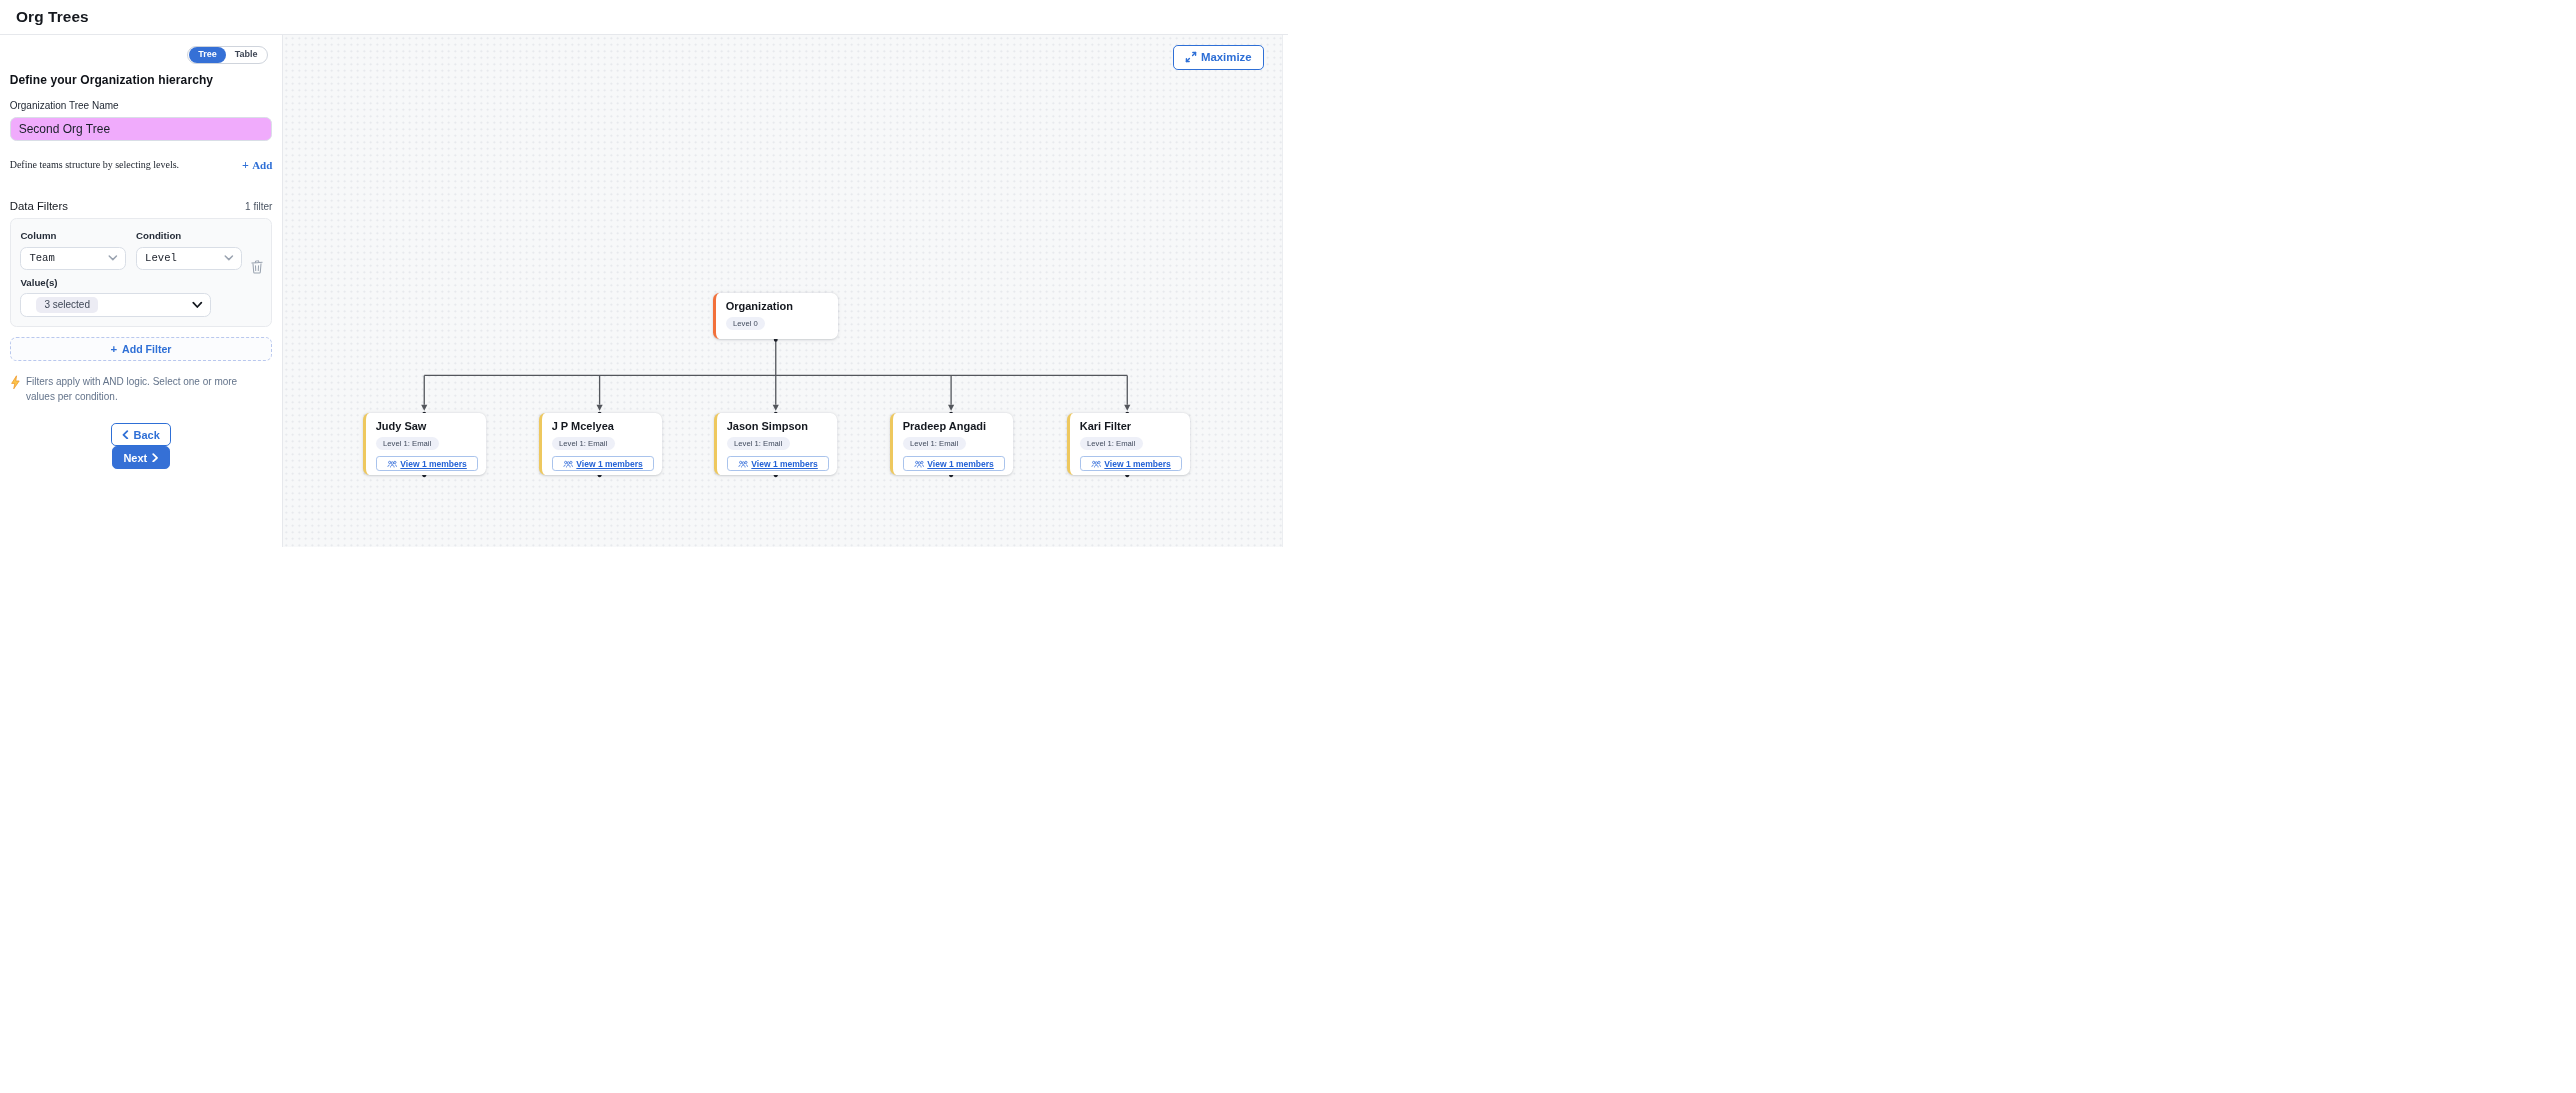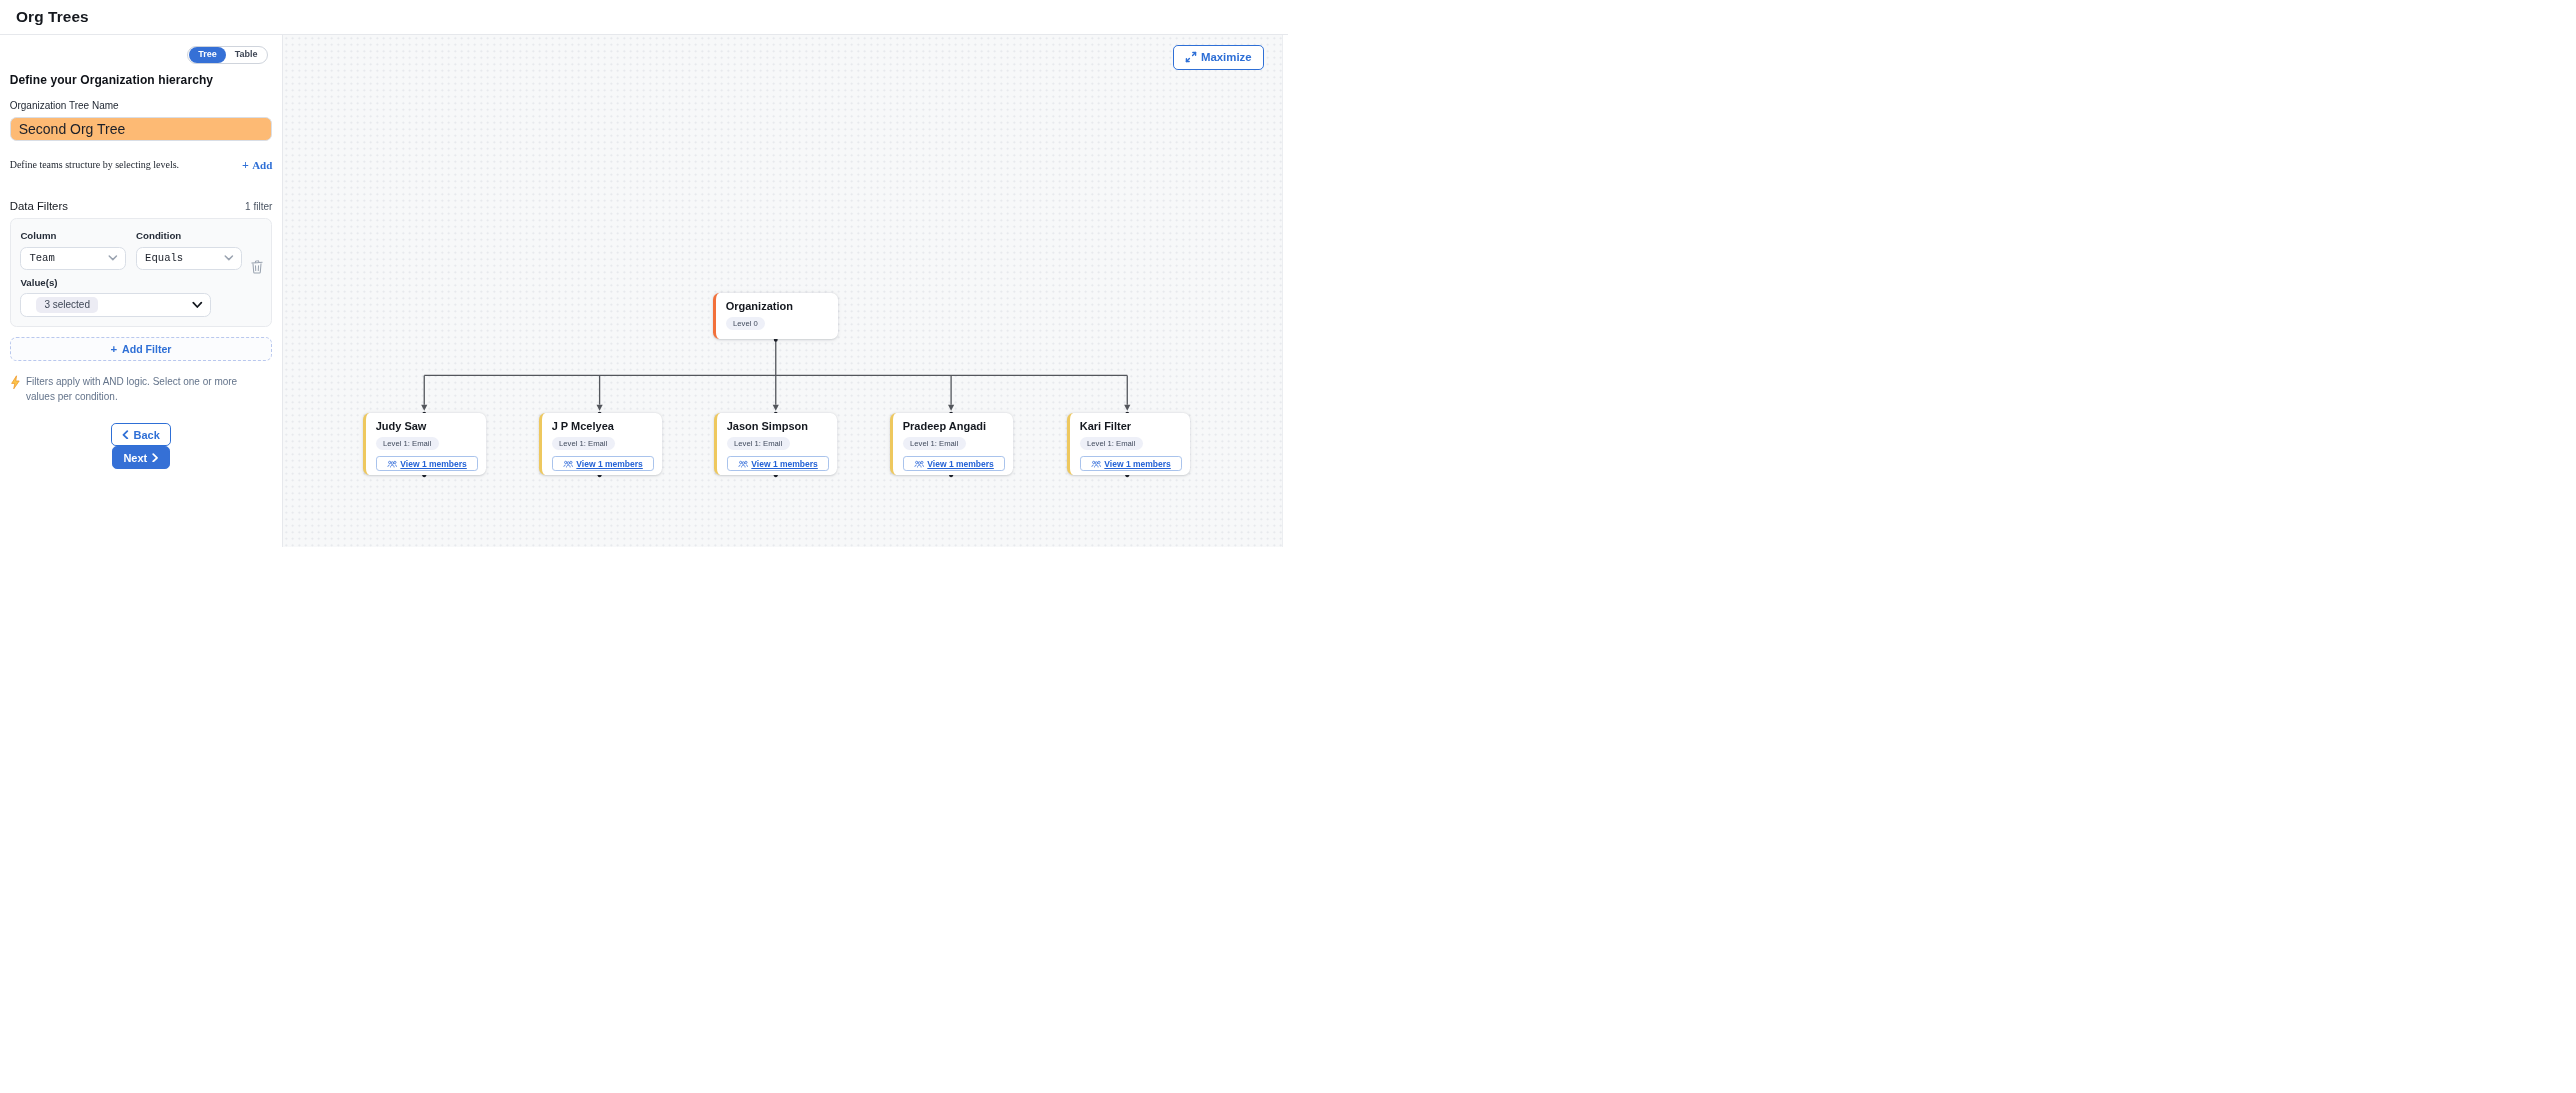--- a/index.html
+++ b/index.html
@@ -32,21 +32,21 @@
          border-radius:811px; padding:0.8px; height:18.7px; }
   .seg button { border:none; background:transparent; font-family:inherit; font-size:9px;
                 font-weight:700; color:#3f4756; padding:0 9px; height:15.4px; border-radius:811px;
                 cursor:pointer; line-height:15.4px; }
   .seg button.active { background:#3570d6; color:#fff; }
 
   
   .s-head { margin-top:9px; font-size:12px; font-weight:700; color:#0f1218; letter-spacing:0.1px; }
   .field-label { display:block; margin-top:13px; font-size:10px; color:#232a35; }
   .txt-input { margin-top:5.7px; width:100%; height:24px; border:0.8px solid #d9dee6; border-radius:6.5px;
-               padding:0 8px; font-family:inherit; font-size:14px; color:#1a1f29; background:#fdba74; outline:none; }
+               padding:0 8px; font-family:inherit; font-size:12px; color:#1a1f29; background:#f0abfc; outline:none; }
 
   .hint-row { margin-top:18px; display:flex; align-items:center; justify-content:space-between;font-family:Liberation Serif, serif; }
   .hint-row .hint { font-size:10px; color:#1c222c; }
   .add-link { border:none; background:none; color:#2e6fd6; font-family:inherit; font-size:11px;
               font-weight:700; cursor:pointer; display:flex; align-items:center; gap:3.2px; }
   .add-link .plus { font-size:12px; font-weight:700; line-height:1; }
 
   
   .level-card { margin-top:9px; background:#f9fafb; border:0.8px solid #e8eaee;
                 border-left:3.2px solid #eec85e; border-radius:3.2px; padding:8px 9.7px 9px; }
@@ -161,21 +161,21 @@
               <span class="chev">
                 <svg width="9.7" height="6.5" viewBox="0 0 12 8">
                     <polyline points="1.5,1.5 6,6 10.5,1.5" fill="none" stroke="#9aa3b0" stroke-width="1.8" stroke-linecap="round" stroke-linejoin="round"></polyline>
                   </svg>
               </span>
             </div>
           </div>
           <div class="fc-col">
             <span class="fc-label">Condition</span>
             <div class="select">
-              <span>Equals</span>
+              <span>Level</span>
               <span class="chev">
                 <svg width="9.7" height="6.5" viewBox="0 0 12 8">
                     <polyline points="1.5,1.5 6,6 10.5,1.5" fill="none" stroke="#9aa3b0" stroke-width="1.8" stroke-linecap="round" stroke-linejoin="round"></polyline>
                   </svg>
               </span>
             </div>
           </div>
         </div>
 
         <button class="icon-btn trash-btn">

